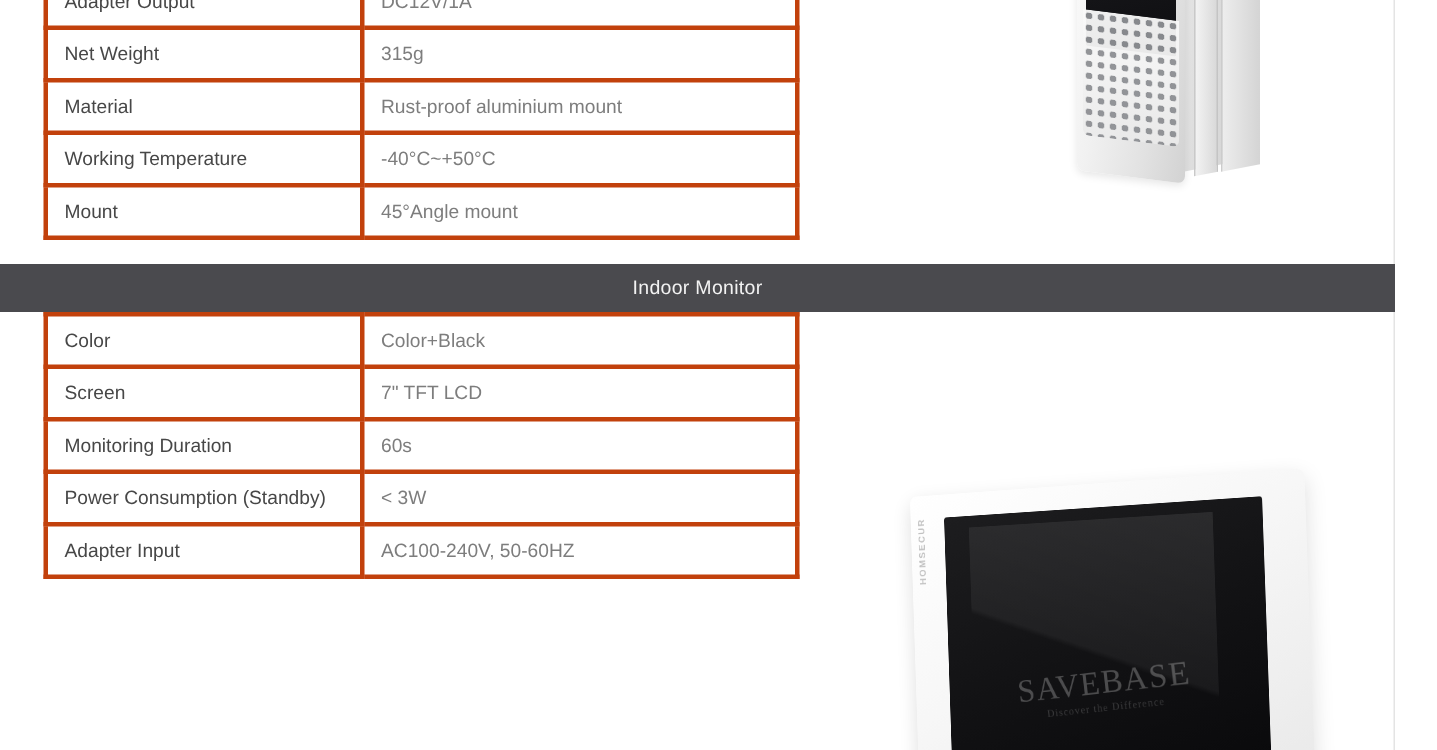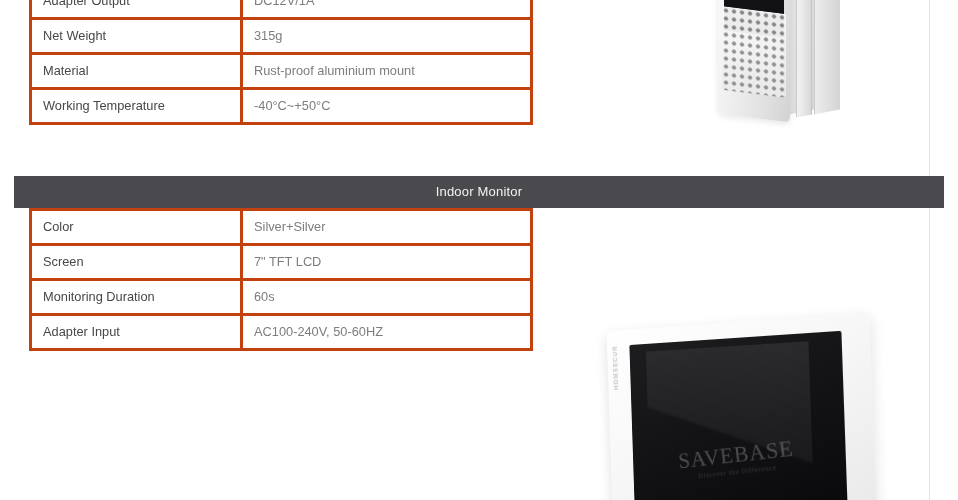--- a/index.html
+++ b/index.html
@@ -57,21 +57,20 @@
   .section-band {
     position:absolute;
     left:0; top:176px;
     width:930px; height:32px;
     background:#4a4a4e;
     color:#f2f2f2;
     font-size:13px;
     line-height:32px;
     text-align:center;
     letter-spacing:.2px;
-    margin-left:14px;
   }
 
   
   .shot { position:absolute; overflow:hidden; }
 
   
   #doorstation { left:600px; top:-96px; width:330px; height:230px; }
 
   .ds-body {
     position:absolute; left:118px; top:0;
@@ -182,42 +181,50 @@
           <td class="value">315g</td>
         </tr>
         <tr>
           <td class="label">Material</td>
           <td class="value">Rust-proof aluminium mount</td>
         </tr>
         <tr>
           <td class="label">Working Temperature</td>
           <td class="value">-40°C~+50°C</td>
         </tr>
+        <tr>
+          <td class="label">Mount</td>
+          <td class="value">45°Angle mount</td>
+        </tr>
       </tbody>
   </table>
 
   <div class="section-band">Indoor Monitor</div>
 
   <table class="spec-table lower">
     <colgroup>
         <col class="c-label">
         <col class="c-value">
       </colgroup>
     <tbody>
         <tr>
           <td class="label">Color</td>
-          <td class="value">Silver+Silver</td>
+          <td class="value">Color+Black</td>
         </tr>
         <tr>
           <td class="label">Screen</td>
           <td class="value">7" TFT LCD</td>
         </tr>
         <tr>
           <td class="label">Monitoring Duration</td>
           <td class="value">60s</td>
+        </tr>
+        <tr>
+          <td class="label">Power Consumption (Standby)</td>
+          <td class="value">&lt; 3W</td>
         </tr>
         <tr>
           <td class="label">Adapter Input</td>
           <td class="value">AC100-240V, 50-60HZ</td>
         </tr>
       </tbody>
   </table>
 
   <div class="shot" id="doorstation">
     <div class="ds-side"></div>

